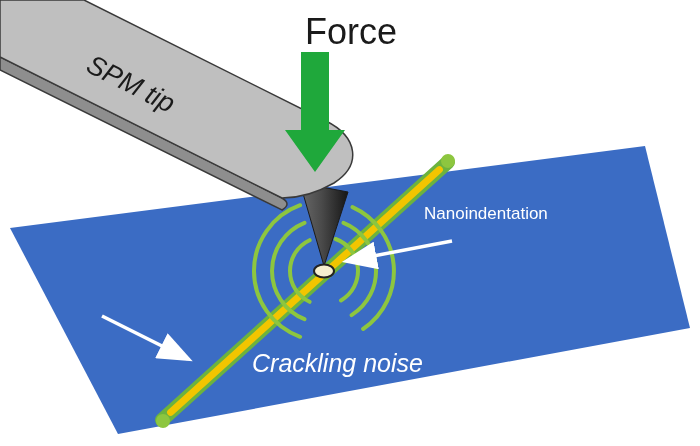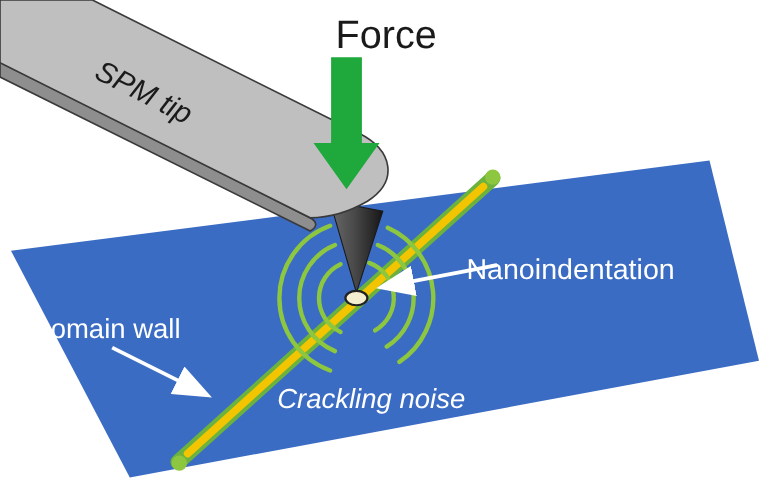--- a/index.html
+++ b/index.html
@@ -24,21 +24,21 @@
   }
   .lbl-spm {
     left: 95px; top: 50px;
     font-size: 27px; font-style: italic;
     color: var(--c-label_dark, #1a1a1a);
     transform: rotate(27deg);
     transform-origin: left top;
   }
   .lbl-nano {
     left: 424px; top: 205px;
-    font-size: 26px; color: var(--c-label_light, #fff); margin-top: 26px;
+    font-size: 17px; color: var(--c-label_light, #fff);
   }
   .lbl-domain {
     left: 28px; top: 286px;
     font-size: 25px; color: var(--c-label_light, #fff);
   }
   .lbl-crackling {
     left: 252px; top: 350px;
     font-size: 25px; color: var(--c-label_light, #fff); font-style: italic;
   }
 </style>
@@ -87,15 +87,14 @@
 
     <path d="M301 52 L329 52 L329 130 L345 130 L315 172 L285 130 L301 130 Z" style="fill:var(--c-force_arrow)"></path>
 
     <line x1="452" y1="241" x2="347" y2="261" style="stroke:var(--c-annotation_arrow);stroke-width:3.5" marker-end="url(#arrowW)"></line>
     <line x1="102" y1="316" x2="188" y2="359" style="stroke:var(--c-annotation_arrow);stroke-width:3.5" marker-end="url(#arrowW)"></line>
   </svg>
 
   <div class="lbl lbl-force">Force</div>
   <div class="lbl lbl-spm">SPM tip</div>
   <div class="lbl lbl-nano">Nanoindentation</div>
-  <div class="lbl lbl-domain">Domain wall</div>
   <div class="lbl lbl-crackling">Crackling noise</div>
 </div>
 
 </body></html>

